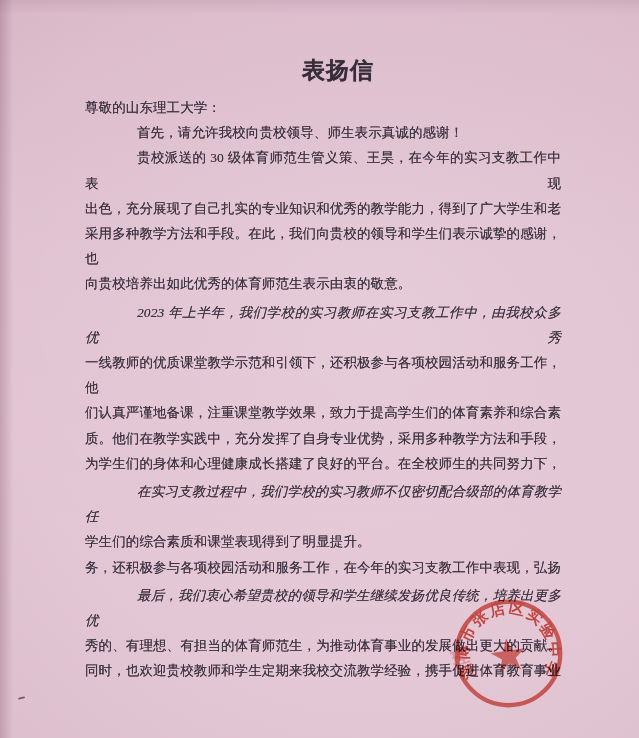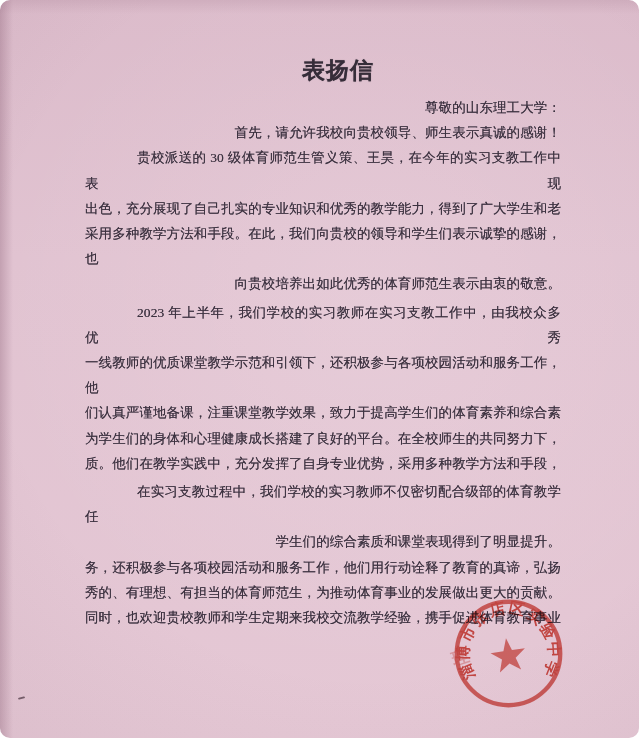--- a/index.html
+++ b/index.html
@@ -9,21 +9,20 @@
     font-family: "Liberation Serif", "DejaVu Serif", serif;
   }
   .paper {
     position: relative;
     width: 639px; height: 738px;
     background:
       linear-gradient(90deg, rgba(118,72,96,.28) 0px, rgba(118,72,96,0) 13px),
       linear-gradient(180deg, rgba(118,72,96,.12) 0px, rgba(118,72,96,0) 14px),
       radial-gradient(130% 110% at 58% 42%, rgba(255,246,250,.15) 0%, rgba(255,246,250,0) 45%, rgba(82,42,64,.13) 100%),
       linear-gradient(180deg, #dcbccb 0%, #e1c3d1 35%, #e5c8d5 100%);
-    border-radius: 10px;
   }
   .content {
     position: absolute;
     left: 85px; top: 55px; width: 476px;
     color: #3c3240;
   }
   .title {
     margin: 0 0 10px 0;
     line-height: 30px;
     font-size: 23px;
@@ -34,25 +33,24 @@
     color: #362d39;
     font-family: "Liberation Sans", "DejaVu Sans", sans-serif;
     text-shadow: 0 0 .7px rgba(54,45,57,.8);
   }
   .line {
     font-size: 13.5px;
     line-height: 25.2px;
     white-space: nowrap;
     letter-spacing: .1px;
     text-shadow: 0 0 .6px rgba(60,50,64,.75);
-    text-align: right;
   }
   .line.justify { white-space: normal; text-align: justify; text-align-last: justify; }
   .line.indent { text-indent: 52px; }
-  .line.para { margin-top: 3px; }
+  .line.para { margin-top: 3px; font-style: italic; }
   .stamp {
     position: absolute;
     left: 451px; top: 596px;
     width: 115px; height: 115px;
     mix-blend-mode: multiply;
     opacity: .92;
     filter: blur(.35px);
   }
   .stamp svg { width: 115px; height: 115px; display: block; }
   .seal-arc-text {
@@ -92,25 +90,26 @@
     <div class="body">
         <div class="line">尊敬的山东理工大学：</div>
         <div class="line indent">首先，请允许我校向贵校领导、师生表示真诚的感谢！</div>
         <div class="line indent justify">贵校派送的 30 级体育师范生管义策、王昊，在今年的实习支教工作中表现</div>
         <div class="line justify">出色，充分展现了自己扎实的专业知识和优秀的教学能力，得到了广大学生和老</div>
         <div class="line justify">采用多种教学方法和手段。在此，我们向贵校的领导和学生们表示诚挚的感谢，也</div>
         <div class="line">向贵校培养出如此优秀的体育师范生表示由衷的敬意。</div>
         <div class="line indent justify para">2023 年上半年，我们学校的实习教师在实习支教工作中，由我校众多优秀</div>
         <div class="line justify">一线教师的优质课堂教学示范和引领下，还积极参与各项校园活动和服务工作，他</div>
         <div class="line justify">们认真严谨地备课，注重课堂教学效果，致力于提高学生们的体育素养和综合素</div>
+        <div class="line justify">质。他们在教学实践中，充分发挥了自身专业优势，采用多种教学方法和手段，</div>
         <div class="line justify">为学生们的身体和心理健康成长搭建了良好的平台。在全校师生的共同努力下，</div>
-        <div class="line justify">质。他们在教学实践中，充分发挥了自身专业优势，采用多种教学方法和手段，</div>
         <div class="line indent justify para">在实习支教过程中，我们学校的实习教师不仅密切配合级部的体育教学任</div>
         <div class="line">学生们的综合素质和课堂表现得到了明显提升。</div>
-        <div class="line justify">务，还积极参与各项校园活动和服务工作，他们用行动诠释了教育的真谛，弘扬</div>
+        <div class="line justify">务，还积极参与各项校园活动和服务工作，在今年的实习支教工作中表现，弘扬</div>
+        <div class="line indent justify para">最后，我们衷心希望贵校的领导和学生继续发扬优良传统，培养出更多优</div>
         <div class="line justify">秀的、有理想、有担当的体育师范生，为推动体育事业的发展做出更大的贡献。</div>
         <div class="line justify">同时，也欢迎贵校教师和学生定期来我校交流教学经验，携手促进体育教育事业</div>
       </div>
 
   </div>
 
   <div class="stamp">
     <svg viewBox="0 0 120 120">
       <circle cx="60" cy="60" r="54" fill="none" stroke="#d5493f" stroke-width="4.5" stroke-opacity="0.85"></circle>
       <path id="seal-arc" d="M 25.6 84.1 A 42 42 0 1 1 94.4 84.1" fill="none"></path>

